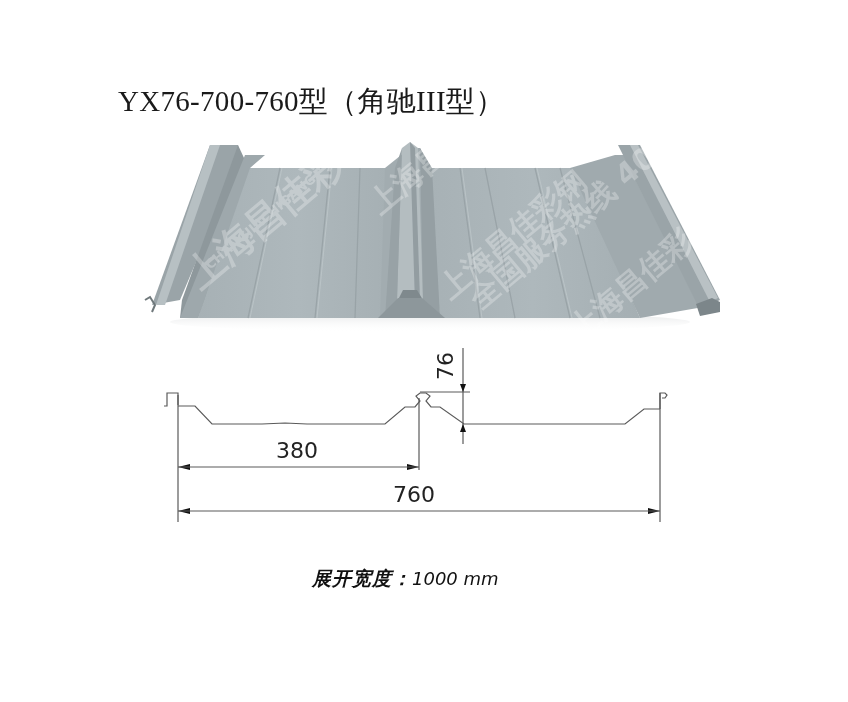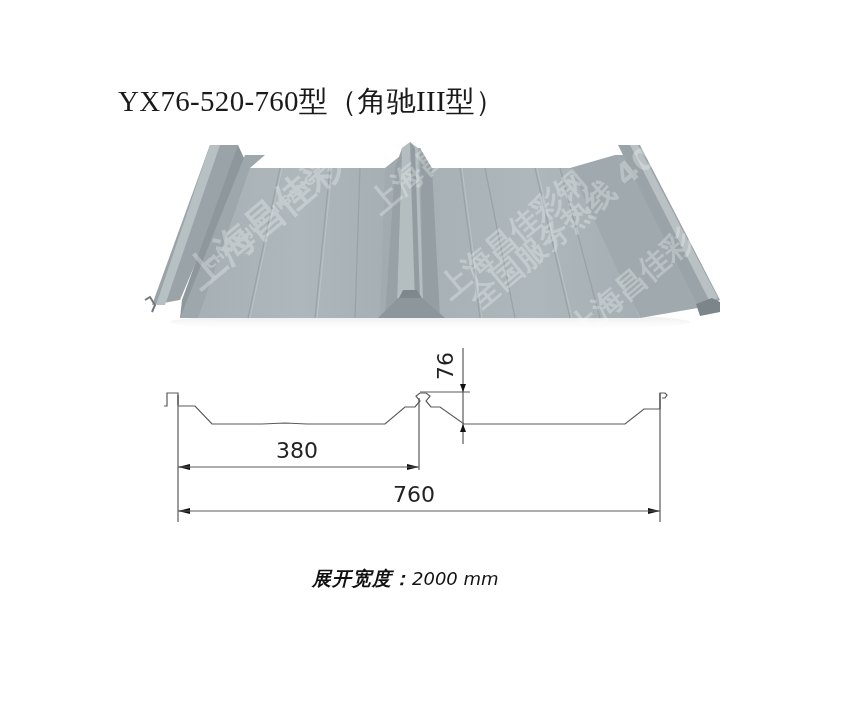--- a/index.html
+++ b/index.html
@@ -15,21 +15,21 @@
     position: absolute; left: 312px; top: 566px;
     font-family: "DejaVu Serif", serif; font-style: italic; font-weight: bold;
     font-size: 19px; color: #111; white-space: nowrap; letter-spacing: 1px;
   }
   .footer .val { font-family: "DejaVu Sans", sans-serif; font-style: italic; font-weight: normal; font-size: 18px; letter-spacing: 0; }
   svg text { font-family: "DejaVu Sans", sans-serif; }
 </style>
 </head>
 <body>
 
-<div class="title">YX76-520-760型（角驰III型）</div>
+<div class="title">YX76-700-760型（角驰III型）</div>
 
 <div class="sheet-wrap">
   <svg width="580" height="200" viewBox="0 0 580 200" xmlns="http://www.w3.org/2000/svg">
     <defs>
       <linearGradient id="flat" x1="0" y1="0" x2="1" y2="0">
         <stop offset="0" stop-color="#a7b1b5"></stop>
         <stop offset="0.5" stop-color="#aeb8bc"></stop>
         <stop offset="1" stop-color="#a5afb3"></stop>
       </linearGradient>
       <linearGradient id="shadow" x1="0" y1="0" x2="0" y2="1">
@@ -120,14 +120,14 @@
       <line x1="28" y1="127" x2="269" y2="127"></line>
       <line x1="28" y1="171" x2="510" y2="171"></line>
     </g>
     <text x="303" y="40" font-size="22" fill="#222" transform="rotate(-90 303 40)">76</text>
     <text x="126" y="118" font-size="22" fill="#222">380</text>
     <text x="243" y="162" font-size="22" fill="#222">760</text>
   </svg>
 </div>
 
 <div class="footer">
-  <span>展开宽度：</span><span class="val">2000 mm</span>
+  <span>展开宽度：</span><span class="val">1000 mm</span>
 </div>
 
 </body></html>

